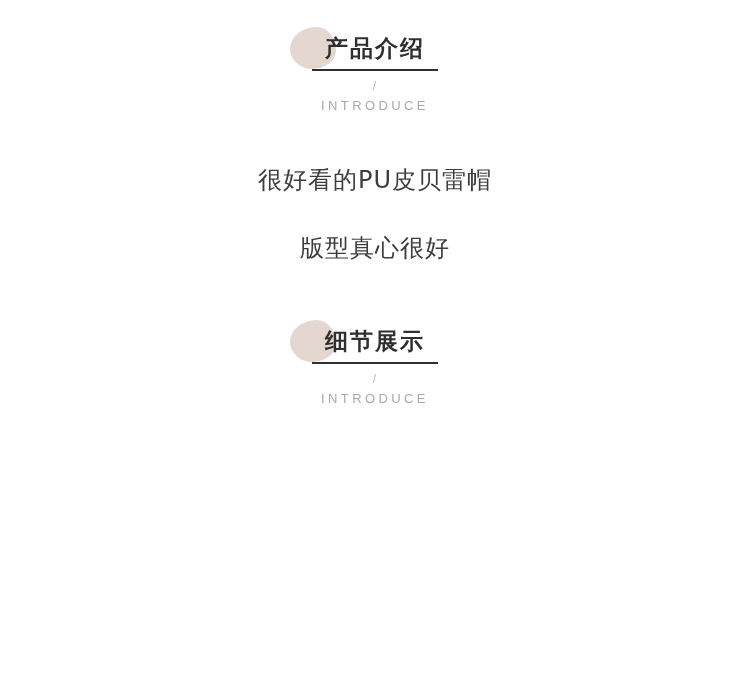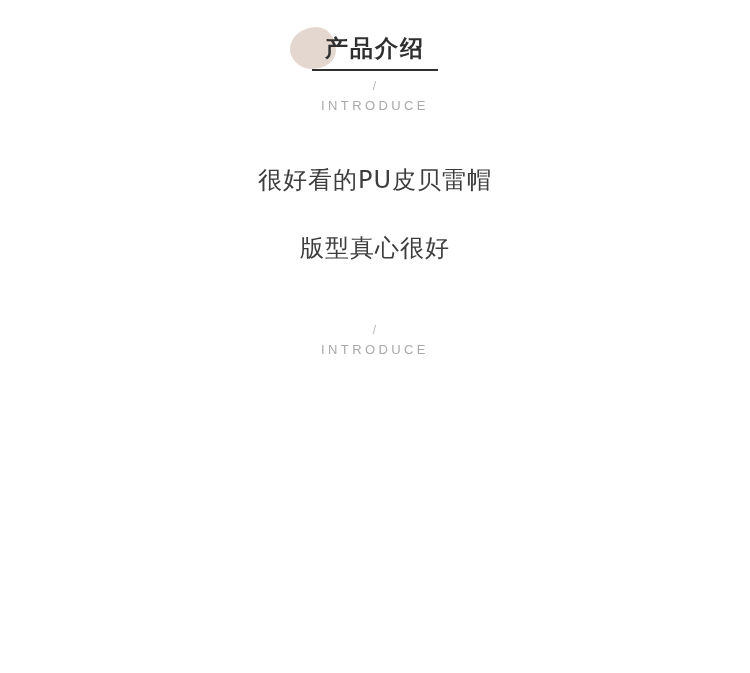--- a/index.html
+++ b/index.html
@@ -120,17 +120,22 @@
     <div class="head-slash">/</div>
     <div class="head-sub">INTRODUCE</div>
   </div>
 
   <div class="copy-block">
     <div class="copy-line">很好看的PU皮贝雷帽</div>
     <div class="copy-line">版型真心很好</div>
   </div>
 
   <div class="section-head head-bottom">
+    <div class="head-inner">
+      <span class="blob"></span>
+      <div class="head-title">细节展示</div>
+      <div class="head-rule"></div>
+    </div>
     <div class="head-slash">/</div>
     <div class="head-sub">INTRODUCE</div>
   </div>
 
 </div>
 
 </body></html>

